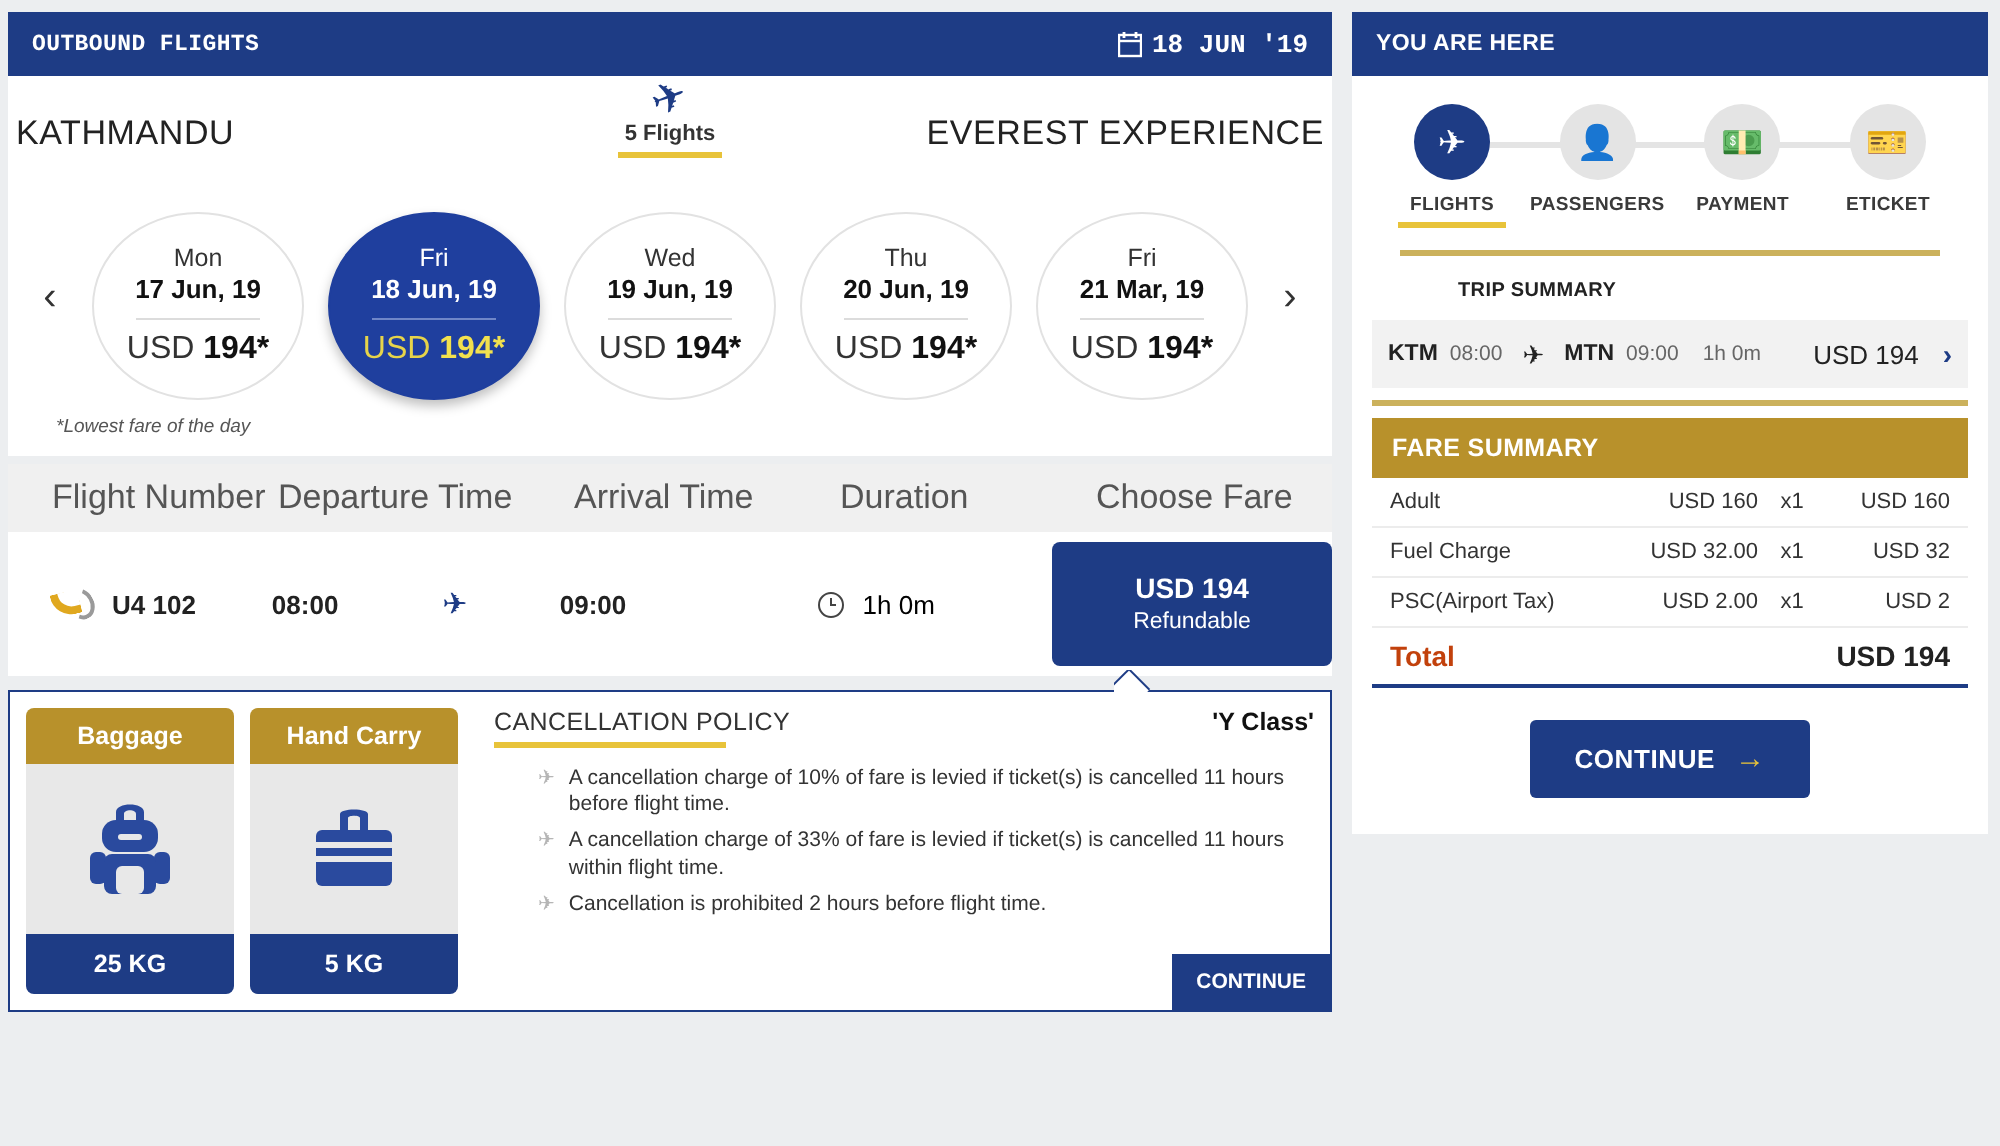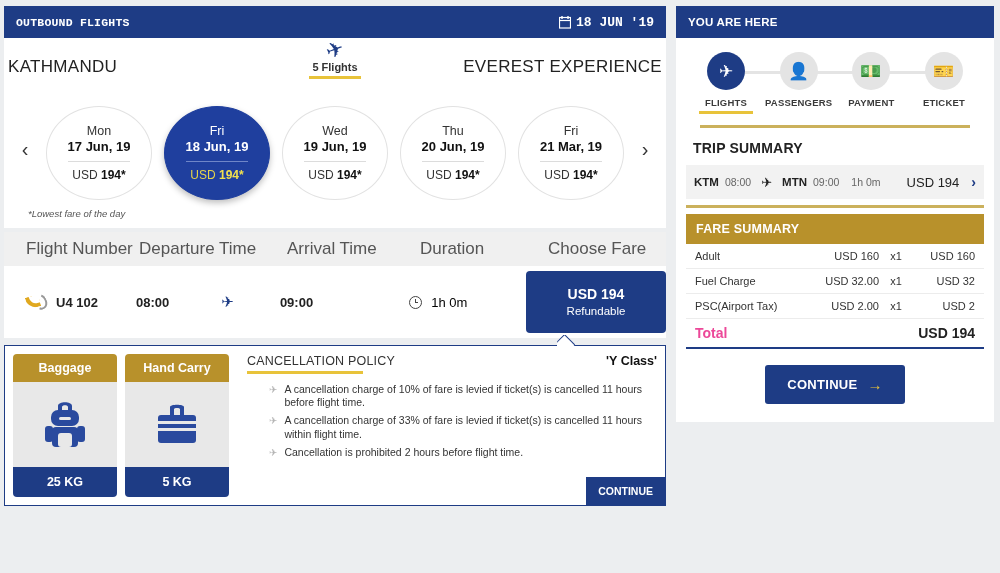--- a/index.html
+++ b/index.html
@@ -53,21 +53,21 @@
   .car-arrow.right { right: 10px; }
   .day {
     width: 106px; height: 94px; border-radius: 50%;
     border: 1px solid #e2e2e2; background: #fff;
     display: flex; flex-direction: column; align-items: center; justify-content: center;
     cursor: pointer;
   }
   .day .dow { font-size: 12.5px; color: #333; }
   .day .date { font-size: 13px; font-weight: bold; color: #111; margin-top: 1px; }
   .day .sep { width: 62px; height: 1px; background: #dcdcdc; margin: 7px 0 6px; }
-  .day .price { font-size: 12px; color: #333; }
+  .day .price { font-size: 16px; color: #333; }
   .day .price b { color: #111; }
   .day.selected {
     background: #1f3f9e; border-color: #1f3f9e; color: #fff;
     box-shadow: 0 3px 6px rgba(0,0,0,.25);
   }
   .day.selected .dow, .day.selected .date { color: #fff; }
   .day.selected .sep { background: #6f86c8; }
   .day.selected .price { color: #e6d44a; }
   .day.selected .price b { color: #f2e14e; }
   .lowest-note {
@@ -212,22 +212,22 @@
     display: flex; align-items: center; justify-content: center;
     color: #8b8b8b; font-size: 17px;
   }
   .step.active .step-circle { background: #1e3c85; color: #fff; }
   .step-label { font-size: 9.5px; font-weight: bold; color: #3a3a3a; margin-top: 7px; letter-spacing: .2px; }
   .step-ul { width: 54px; height: 3px; background: #e8c33a; margin-top: 3px; }
   .step-ul.hidden { background: transparent; }
   .gold-rule { height: 3px; background: #cbb15c; margin: 11px 10px 0; }
 
   .trip-summary-title {
-    font-size: 14px; color: #222; font-weight: bold;
-    padding: 12px 17px 9px; letter-spacing: .2px;
+    font-size: 10px; color: #222; font-weight: bold;
+    padding: 12px 17px 9px; letter-spacing: .2px; margin-left: 36px;
   }
   .ob-flight-head { height: 28px; margin: 0 10px; font-size: 11px; }
   .ob-flight-head .bar-title { font-size: 11px; }
   .ob-flight-head .bar-date { font-size: 10.5px; font-weight: bold; }
   .ob-row {
     background: #f2f2f2; margin: 0 10px; height: 34px; display: flex;
     align-items: center; font-size: 11.5px; color: #333; padding: 0 8px; gap: 6px;
   }
   .ob-row .code { font-weight: bold; color: #222; }
   .ob-row .tm { color: #666; font-size: 10.5px; }
@@ -247,21 +247,21 @@
     border-bottom: 1px solid #ececec; font-size: 11px; color: #333; padding: 0 9px;
   }
   .fare-tr .f-label { flex: 1; }
   .fare-tr .f-unit { width: 78px; text-align: right; }
   .fare-tr .f-qty { width: 34px; text-align: center; }
   .fare-tr .f-amt { width: 62px; text-align: right; }
   .fare-total {
     display: flex; align-items: center; height: 30px; padding: 0 9px;
     border-bottom: 2.5px solid #1e3c85;
   }
-  .fare-total .t-lbl { flex: 1; font-size: 14px; font-weight: bold; color: #ec4899; }
+  .fare-total .t-lbl { flex: 1; font-size: 14px; font-weight: bold; color: #c2410c; }
   .fare-total .t-amt { font-size: 14px; font-weight: bold; color: #222; }
   .continue-wrap { padding: 16px 0 18px; display: flex; justify-content: center; }
   .continue-btn {
     background: #1e3c85; color: #fff; border: none; border-radius: 3px;
     font-size: 13px; font-weight: bold; padding: 11px 22px; cursor: pointer;
     display: flex; align-items: center; gap: 10px; letter-spacing: .3px;
   }
   .continue-btn .arr { color: #e8c33a; font-size: 15px; font-weight: bold; }
   svg { display: block; }
 </style>

